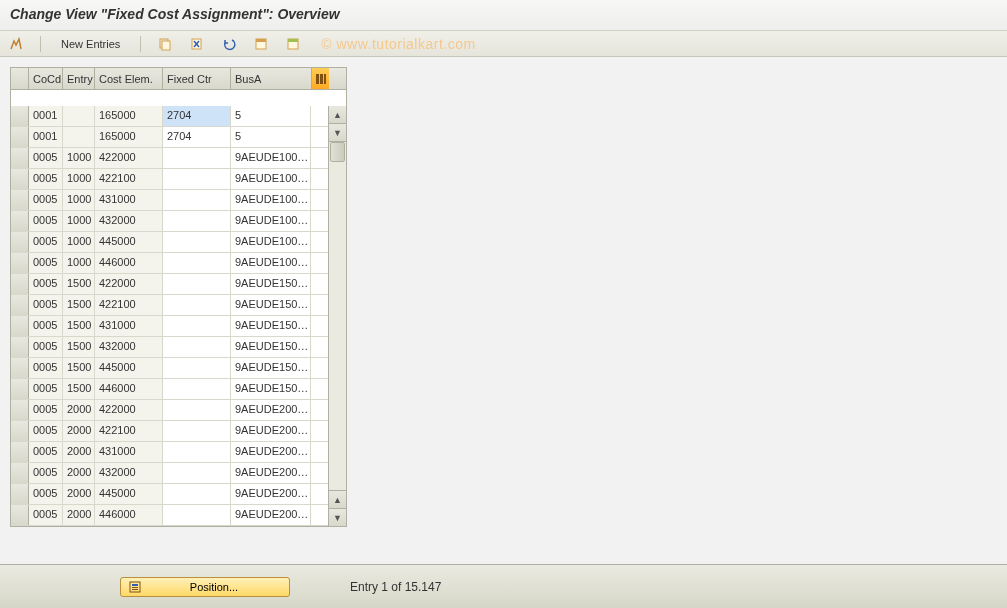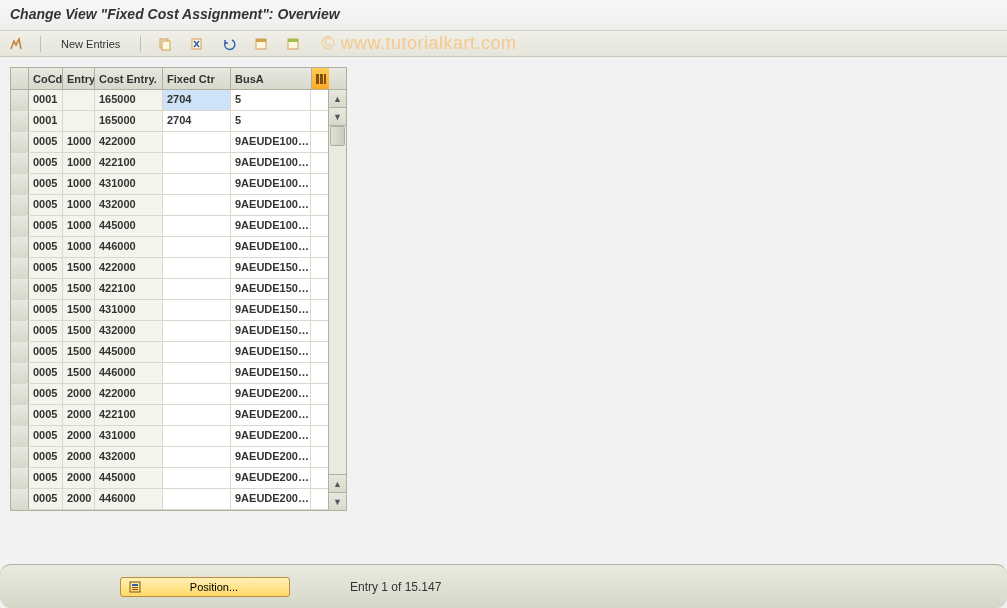--- a/index.html
+++ b/index.html
@@ -55,37 +55,36 @@
       font-size: 11px;
       color: #333;
     }
     .toolbar-sep {
       width: 1px;
       height: 16px;
       background: #c0c0b0;
       margin: 0 2px;
     }
     .watermark {
-      font-size: 18px;
+      font-size: 14px;
       color: #f5c88c;
       font-weight: 500;
       margin-left: 6px;
       letter-spacing: 0.5px;
     }
     .content-area {
       display: flex;
       padding: 10px;
       background: #f2f2f2;
     }
     .table-wrapper {
       border: 1px solid #b0b0a0;
       background: #fff;
       width: 337px;
       position: relative;
-      font-weight: bold;
     }
     .table-header-row {
       display: flex;
       background: linear-gradient(to bottom, #e8e8e0, #d8d8cc);
       border-bottom: 1px solid #b0b0a0;
       height: 22px;
     }
     .th {
       border-right: 1px solid #b0b0a0;
       padding: 3px 4px;
@@ -109,20 +108,21 @@
       width: 18px;
       background: linear-gradient(to bottom, #ffcc55, #ffaa22);
       border-left: 1px solid #b0b0a0;
       display: flex;
       align-items: center;
       justify-content: center;
       cursor: pointer;
     }
     .table-body {
       display: flex;
+      margin-top: 16px;
     }
     .table-rows {
       flex: 1;
     }
     .data-row {
       display: flex;
       height: 21px;
       border-bottom: 1px solid #d8d8cc;
     }
     .row-sel {
@@ -190,21 +190,20 @@
       position: absolute;
       bottom: 0;
       left: 0;
       right: 0;
       height: 44px;
       background: linear-gradient(to bottom, #eaeae0, #d6d6c8);
       border-top: 1px solid #b0b0a0;
       display: flex;
       align-items: center;
       padding: 0 10px;
-      border-radius: 11px;
     }
     .position-btn {
       display: inline-flex;
       align-items: center;
       background: linear-gradient(to bottom, #fff0b8, #ffd966);
       border: 1px solid #b89040;
       border-radius: 3px;
       padding: 2px 8px;
       cursor: pointer;
       margin-left: 110px;
@@ -274,21 +273,21 @@
   </span>
   <span class="watermark">© www.tutorialkart.com</span>
 </div>
 
 <div class="content-area">
   <div class="table-wrapper">
     <div class="table-header-row">
       <div class="th row-sel-header"></div>
       <div class="th col-cocd">CoCd</div>
       <div class="th col-busa">Entry</div>
-      <div class="th col-costelem">Cost Entry.</div>
+      <div class="th col-costelem">Cost Elem.</div>
       <div class="th col-costctr">Fixed Ctr</div>
       <div class="th col-order">BusA</div>
       <div class="config-header">
         <svg width="12" height="12" viewBox="0 0 12 12">
             <rect x="1" y="1" width="3" height="10" fill="#805010"></rect>
             <rect x="5" y="1" width="3" height="10" fill="#805010"></rect>
             <rect x="9" y="1" width="2" height="10" fill="#805010"></rect>
           </svg>
       </div>
     </div>

